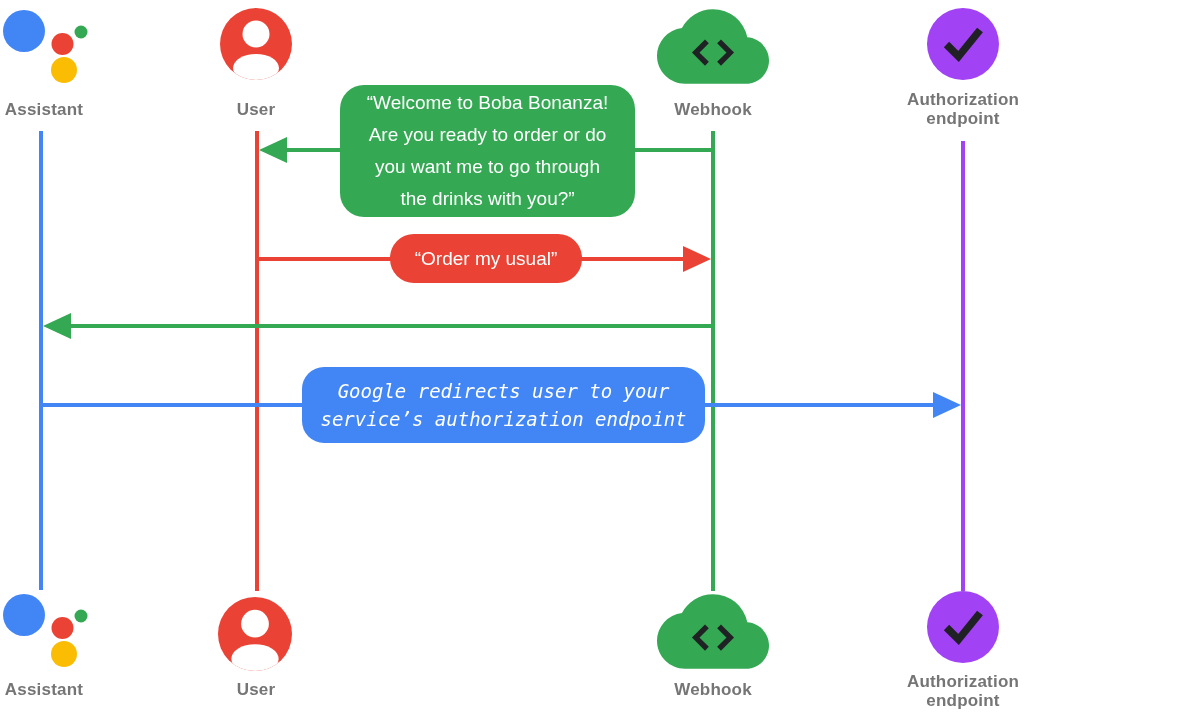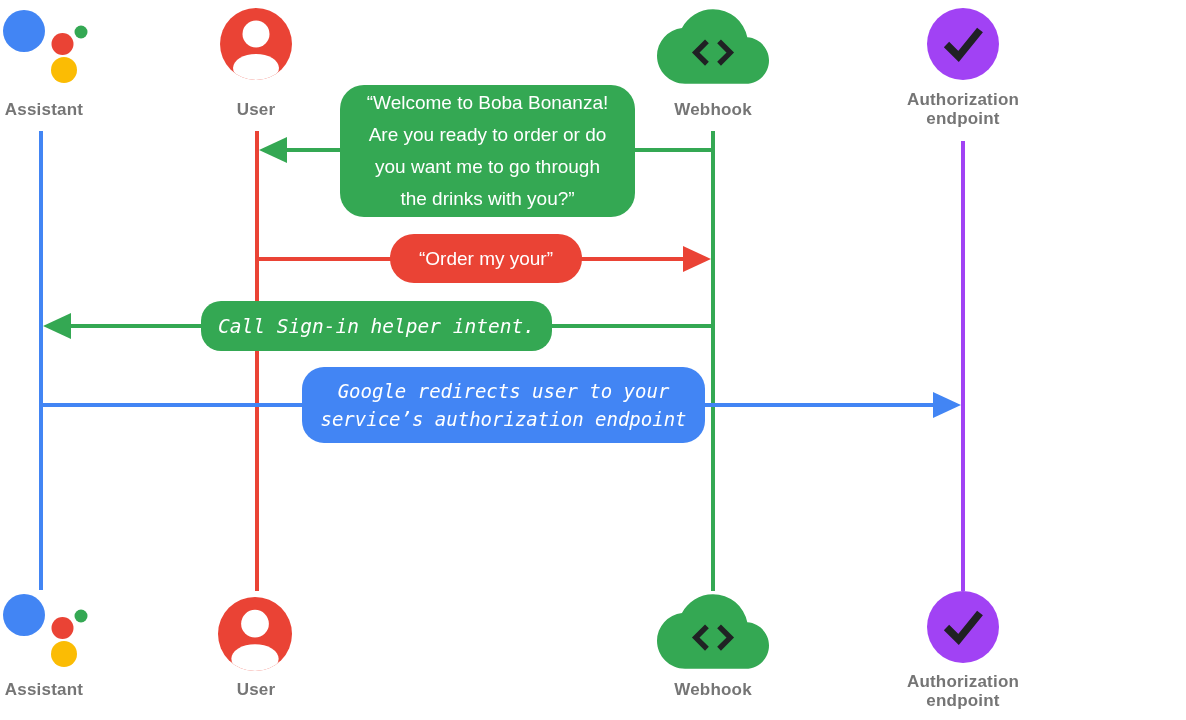--- a/index.html
+++ b/index.html
@@ -49,24 +49,21 @@
   <div class="hline" style="left:69px; top:324px; width:644px; background:#34A853;"></div>
   <div class="arrowhead head-left" style="left:43px; top:313px; border-right-color:#34A853;"></div>
 
   <div class="hline" style="left:41px; top:403px; width:894px; background:#4285F4;"></div>
   <div class="arrowhead head-right" style="left:933px; top:392px; border-left-color:#4285F4;"></div>
 
   <div class="msg-box sans-box box-welcome">
     <span>“Welcome to Boba Bonanza! Are you ready to order or do you want me to go through the drinks with you?”</span>
   </div>
   <div class="msg-box sans-box box-order">
-    <span>“Order my your”</span>
-  </div>
-  <div class="msg-box mono-box box-signin">
-    <span>Call Sign-in helper intent.</span>
+    <span>“Order my usual”</span>
   </div>
   <div class="msg-box mono-box box-redirect">
     <span>Google redirects user to your service’s authorization endpoint</span>
   </div>
 
   <svg class="icon" style="left:3px; top:10px;" width="85" height="73" viewBox="0 0 85 73">
     <circle cx="21" cy="21" r="21" fill="#4285F4"></circle>
     <circle cx="59.5" cy="34" r="11" fill="#EA4335"></circle>
     <circle cx="78" cy="22" r="6.5" fill="#34A853"></circle>
     <circle cx="61" cy="60" r="13" fill="#FBBC04"></circle>

